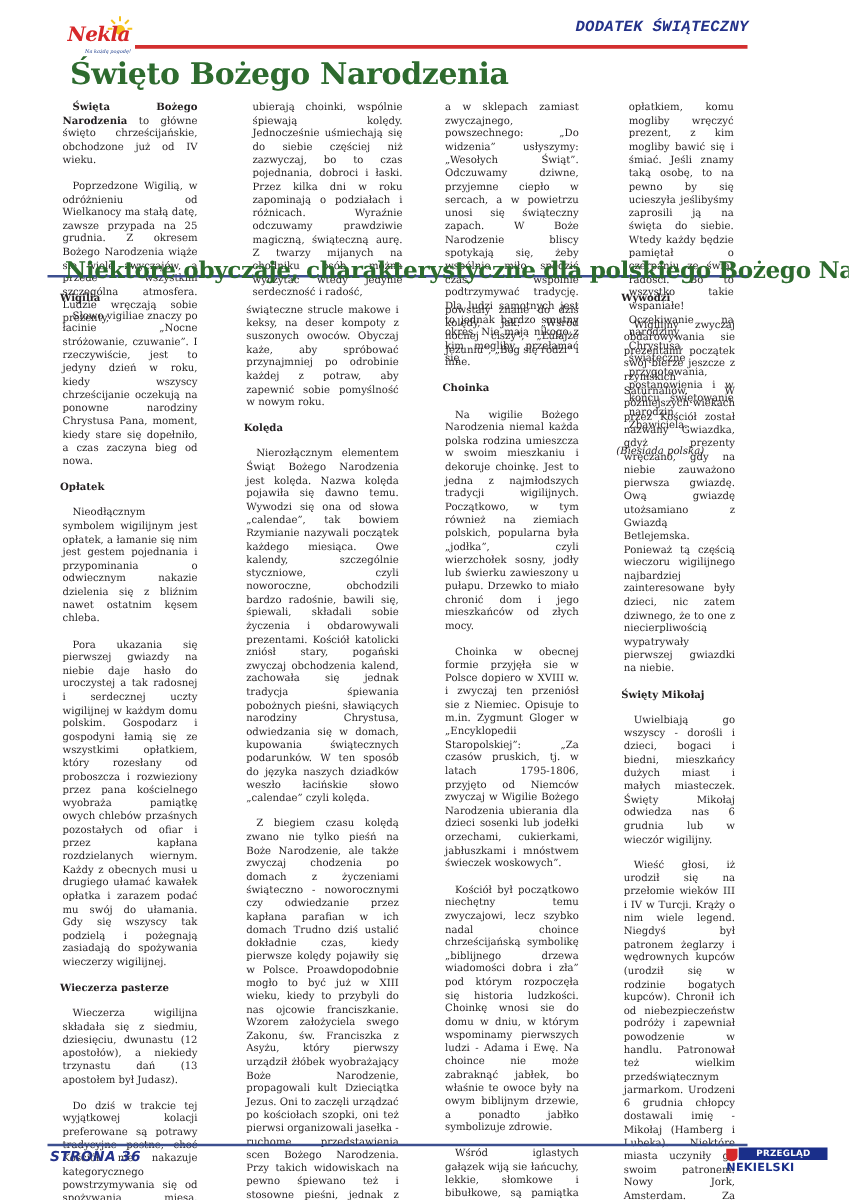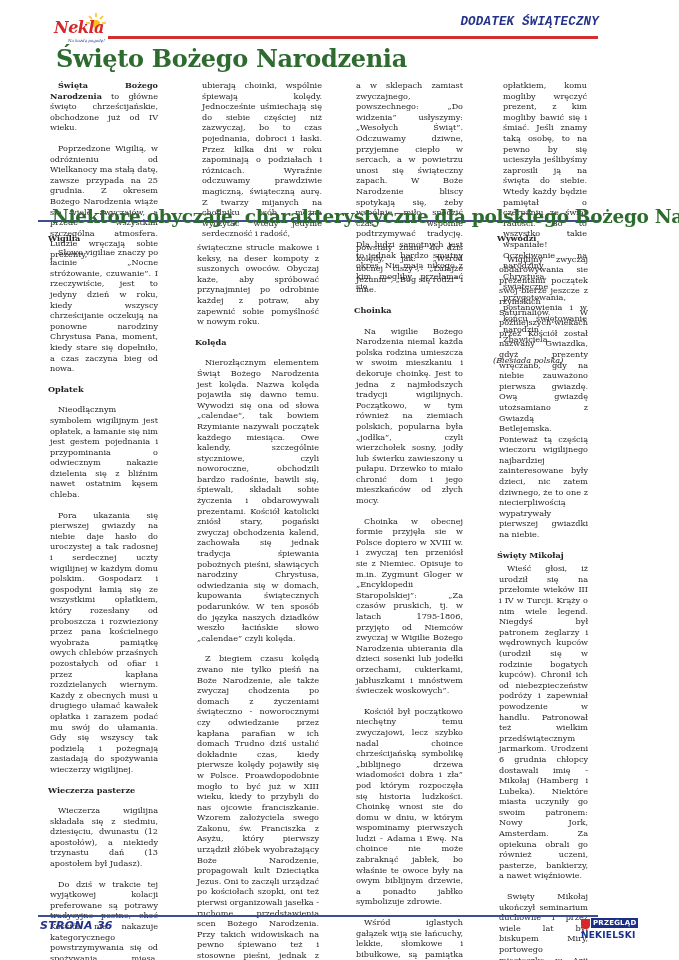--- a/index.html
+++ b/index.html
@@ -35,21 +35,21 @@
   .c1d { left: 493px; top: 70px; width: 104px; }
 
   .c2a { left: 40px; top: 232px; width: 128px; }
   .c2b { left: 187px; top: 232px; width: 142px; }
   .c2c { left: 346px; top: 232px; width: 127px; }
   .c2d { left: 489px; top: 232px; width: 109px; }
 
   .page-num { position: absolute; left: 40px; top: 919px; font-family: "DejaVu Sans", sans-serif; font-weight: bold; font-style: italic; font-size: 11px; color: #24328a; letter-spacing: 0.3px; }
   .brand { position: absolute; left: 581px; top: 918px; width: 60px; height: 26px; }
   .brand-icon { position: absolute; left: 0; top: 1px; width: 9px; height: 10px; background: #d6282a; border-radius: 0 0 4px 4px; }
-  .brand-top { position: absolute; left: 10px; top: 0; background: #1a2f8a; color: #ffffff; font-family: "DejaVu Sans", sans-serif; font-weight: bold; font-size: 7px; padding: 1px 2px; letter-spacing: 0.2px; }
+  .brand-top { position: absolute; left: 10px; top: 0; background: #1a2f8a; color: #ffffff; font-family: "DejaVu Sans", sans-serif; font-weight: bold; font-size: 7px; padding: 1px 14px; letter-spacing: 0.2px; }
   .brand-bot { position: absolute; left: 0; top: 12px; color: #1a2f8a; font-family: "DejaVu Sans", sans-serif; font-weight: bold; font-size: 9px; letter-spacing: 0.2px; }
 </style>
 </head>
 <body>
 
 <div class="page">
 
   <div class="logo">
     <svg class="logo-sun" viewBox="0 0 20 20">
       <circle cx="10" cy="12" r="4" fill="#f6c21c"></circle>
@@ -110,20 +110,21 @@
       <h4>Choinka</h4>
       <p>Na wigilie Bożego Narodzenia niemal każda polska rodzina umieszcza w swoim mieszkaniu i dekoruje choinkę. Jest to jedna z najmłodszych tradycji wigilijnych. Początkowo, w tym również na ziemiach polskich, popularna była „jodłka”, czyli wierzchołek sosny, jodły lub świerku zawieszony u pułapu. Drzewko to miało chronić dom i jego mieszkańców od złych mocy.</p>
       <p class="gap">Choinka w obecnej formie przyjęła sie w Polsce dopiero w XVIII w. i zwyczaj ten przeniósł sie z Niemiec. Opisuje to m.in. Zygmunt Gloger w „Encyklopedii Staropolskiej”: „Za czasów pruskich, tj. w latach 1795-1806, przyjęto od Niemców zwyczaj w Wigilie Bożego Narodzenia ubierania dla dzieci sosenki lub jodełki orzechami, cukierkami, jabłuszkami i mnóstwem świeczek woskowych”.</p>
       <p class="gap">Kościół był początkowo niechętny temu zwyczajowi, lecz szybko nadal choince chrześcijańską symbolikę „biblijnego drzewa wiadomości dobra i zła” pod którym rozpoczęła się historia ludzkości. Choinkę wnosi sie do domu w dniu, w którym wspominamy pierwszych ludzi - Adama i Ewę. Na choince nie może zabraknąć jabłek, bo właśnie te owoce były na owym biblijnym drzewie, a ponadto jabłko symbolizuje zdrowie.</p>
       <p class="gap">Wśród iglastych gałązek wiją sie łańcuchy, lekkie, słomkowe i bibułkowe, są pamiątka po wężu-kusicielu. Gwiazda na szczycie drzewka symbolizuje gwiazdę betlejemska, którą wiodła Trzech Króli do Dzieciątka Jezus. Świeczki na gałązkach to jak okruchy ognia, który dawniej płoną w izbie przez cala noc wigilijna, aby przychodzące na ten czas dusze przodków mogły się ogrzać. Choinki ubierano także w piernikowe figurki ludzi i zwierząt, lukrowane kolorowo, posypane makiem, szczególnie okazale prezentowała się postać Św. Mikołaja. Tak ustrojona choinka stała w domu do Trzech Króli. W wielu rejonach Polski zwyczaj ubierania choinki zadomowił się dopiero na początku XX wieku. Obecnie dzięki technice wystrój choinek znacznie odbiega od dawnych prostych ozdób i palących się świeczek.</p>
     </div>
   <div class="col c2d">
   <h4>Wywodzi</h4>
       <p>Wigilijny zwyczaj obdarowywania sie prezentami początek swój bierze jeszcze z rzymskich Saturnaliów. W późniejszych wiekach przez Kościół został nazwany Gwiazdka, gdyż prezenty wręczano, gdy na niebie zauważono pierwsza gwiazdę. Ową gwiazdę utożsamiano z Gwiazdą Betlejemska. Ponieważ tą częścią wieczoru wigilijnego najbardziej zainteresowane były dzieci, nic zatem dziwnego, że to one z niecierpliwością wypatrywały pierwszej gwiazdki na niebie.</p>
       <h4>Święty Mikołaj</h4>
+      <p>Uwielbiają go wszyscy - dorośli i dzieci, bogaci i biedni, mieszkańcy dużych miast i małych miasteczek. Święty Mikołaj odwiedza nas 6 grudnia lub w wieczór wigilijny.</p>
       <p class="gap">Wieść głosi, iż urodził się na przełomie wieków III i IV w Turcji. Krąży o nim wiele legend. Niegdyś był patronem żeglarzy i wędrownych kupców (urodził się w rodzinie bogatych kupców). Chronił ich od niebezpieczeństw podróży i zapewniał powodzenie w handlu. Patronował też wielkim przedświątecznym jarmarkom. Urodzeni 6 grudnia chłopcy dostawali imię - Mikołaj (Hamberg i Lubeka). Niektóre miasta uczyniły go swoim patronem: Nowy Jork, Amsterdam. Za opiekuna obrali go również uczeni, pasterze, bankierzy, a nawet więźniowie.</p>
       <p class="gap">Swięty Mikołaj ukończył seminarium duchowne i przez wiele lat był biskupem Miry, portowego miasteczka w Azji Mniejszej. Był człowiekiem wielkiego serca, pomagał biednym i potrzebującym. Rozdał cały swój majątek ubogim. Prawdopodobnie czynił też cuda. Obecnie Święty Mikołaj przynosi co roku prezenty 90 milionom dzieci na całym świecie. Zostawia je pod poduszką, w skarpetach, bucikach czy pod choinką.</p>
     </div>
 
   <div class="foot-rule"></div>
 
   <div class="page-num">STRONA 36</div>
   <div class="brand">
     <span class="brand-icon"></span>
     <span class="brand-top">PRZEGLĄD</span>

